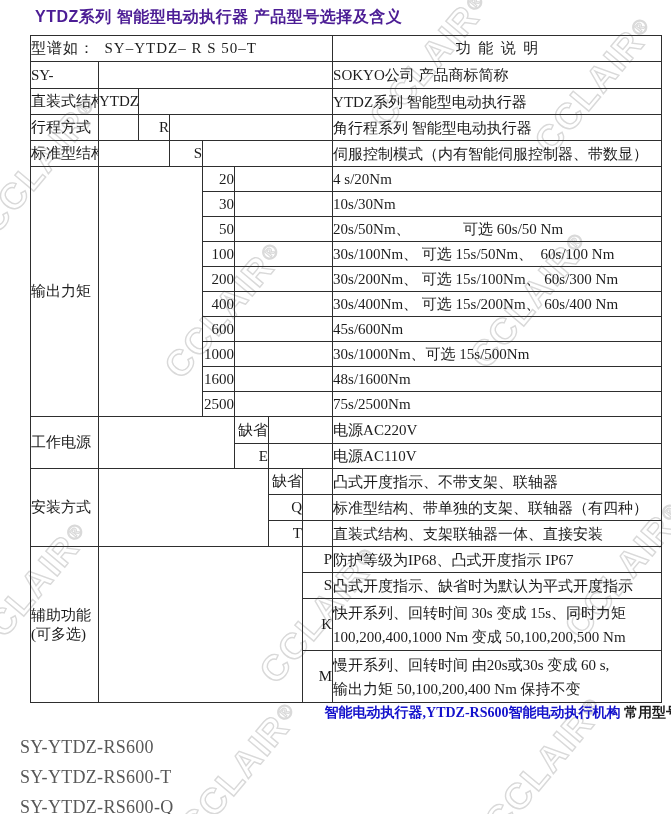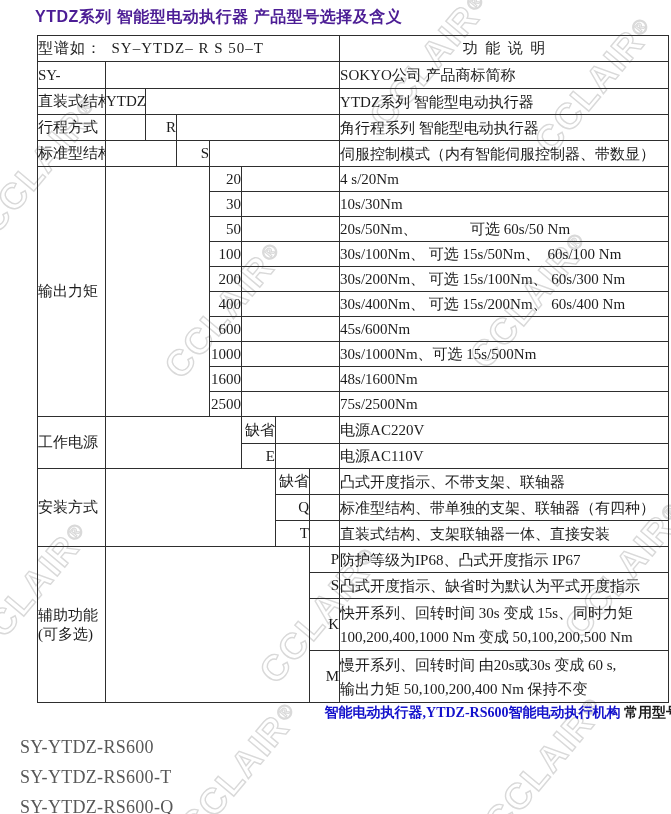--- a/index.html
+++ b/index.html
@@ -20,21 +20,21 @@
   }
   .wm .reg{font-size:20px;vertical-align:8px;-webkit-text-stroke:1.1px #d9d9d9;}
   
   .page-title{
     position:absolute;left:35px;top:7px;z-index:2;
     font-family:"Liberation Sans","DejaVu Sans",sans-serif;
     font-weight:bold;font-size:16px;color:#4c1d95;letter-spacing:0.5px;
   }
   
   table.spec{
-    position:absolute;left:37px;top:35px;z-index:1;
+    position:absolute;left:30px;top:35px;z-index:1;
     width:631px;border-collapse:collapse;table-layout:fixed;
     background:transparent;
     border-radius:25px;
   }
   table.spec td{
     border:1px solid #2e2e2e;padding:0;font-size:15px;color:#1c1c1c;
     overflow:hidden;
   }
   td.lbl{padding-left:4px;text-align:left;white-space:pre;line-height:19px;}
   td.code{text-align:right;}

